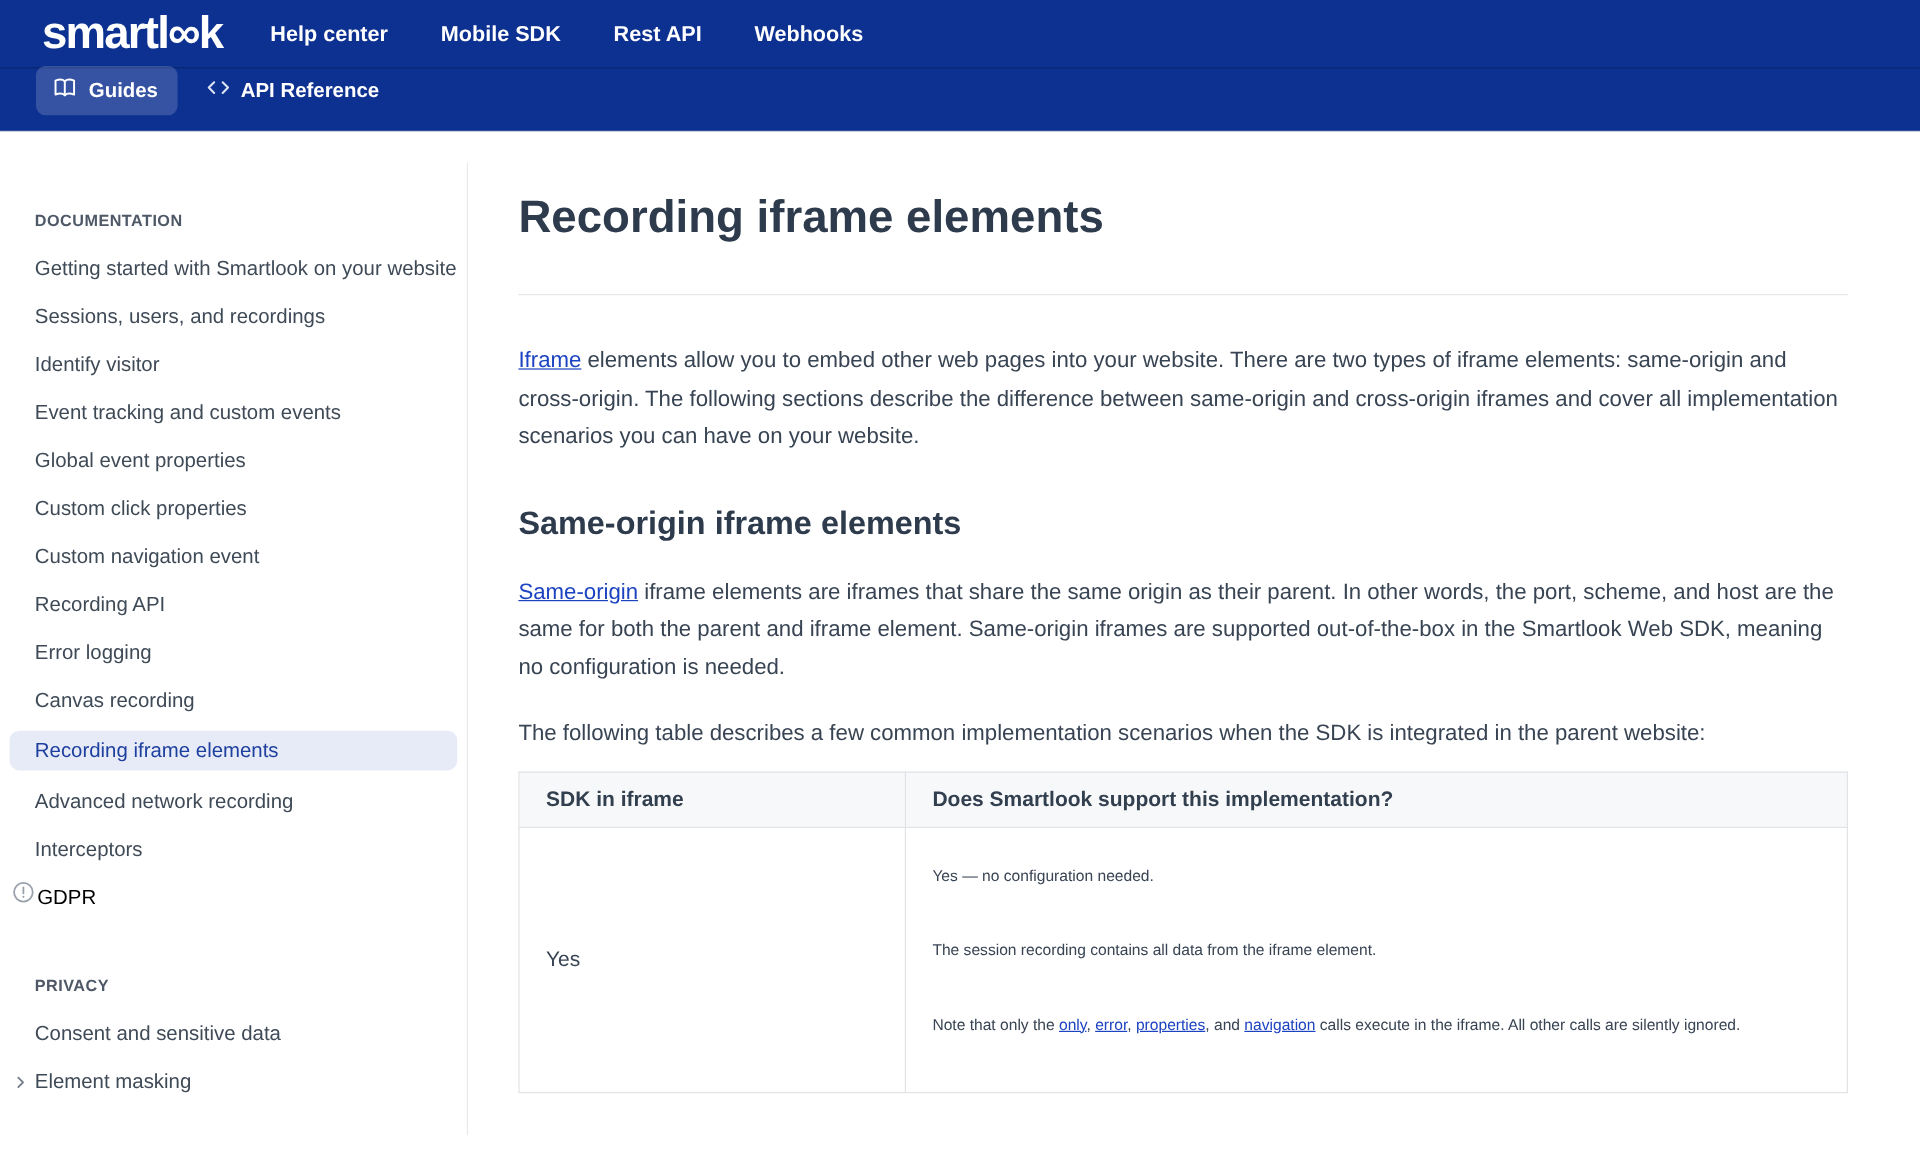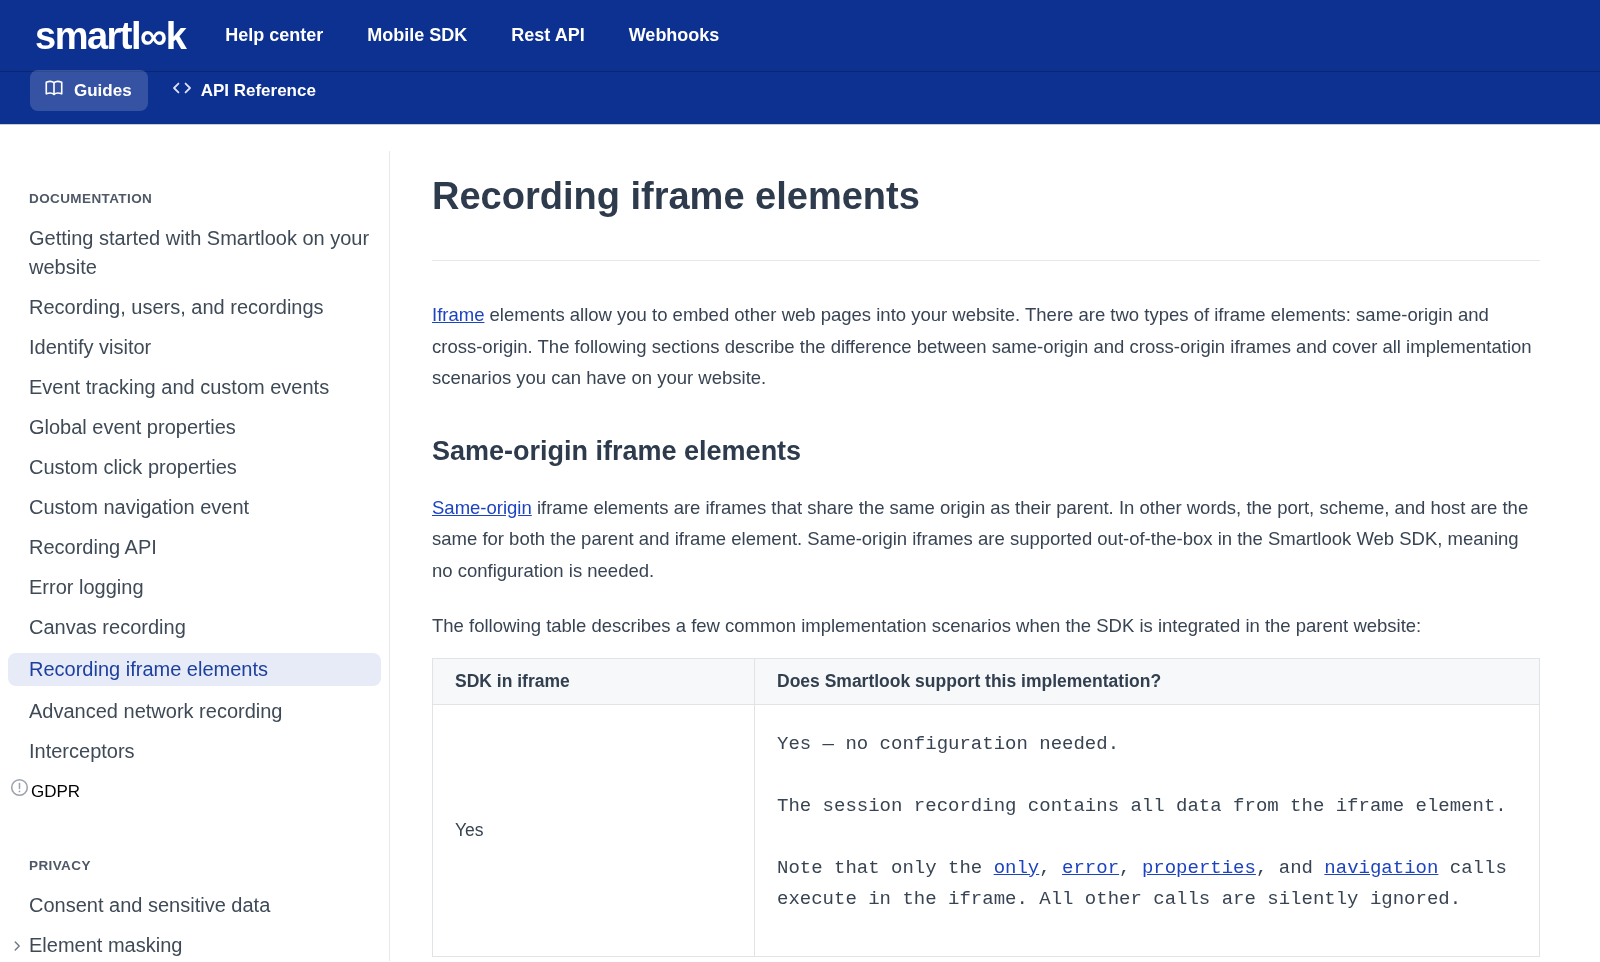--- a/index.html
+++ b/index.html
@@ -6,21 +6,21 @@
   html, body {
     width: 1600px; height: 962px;
     overflow: hidden;
     background: #ffffff;
     font-family: "Liberation Sans", "DejaVu Sans", sans-serif;
   }
 
   
   .topbar { background: #0d3190; }
   .topbar-row1 {
-    height: 72px;
+    height: 57px;
     display: flex;
     align-items: center;
     padding: 0 0 0 35px;
     border-bottom: 1px solid rgba(0,0,0,0.22);
   }
   .logo {
     color: #ffffff;
     font-size: 38px;
     font-weight: 700;
     letter-spacing: -1.5px;
@@ -83,21 +83,21 @@
   }
   .side-header {
     font-size: 13.5px;
     font-weight: 700;
     letter-spacing: 0.4px;
     color: #4e5866;
     margin-bottom: 18px;
   }
   .side-list { list-style: none; }
   .side-list li {
-    font-size: 20px;
+    font-size: 17px;
     line-height: 29px;
     color: #3f4a57;
     margin-bottom: 11px;
     cursor: pointer;
   }
   .side-list li.active {
     background: #e7ebf8;
     color: #1d3f9e;
     border-radius: 8px;
     padding: 2px 0 2px 21px;
@@ -172,24 +172,23 @@
     color: #323f4f;
     padding: 12px 22px;
   }
   .impl-table .col1 { width: 322px; }
   .impl-table td {
     font-size: 17.5px;
     color: #384453;
     padding: 24px 22px 10px 22px;
   }
   .impl-table td p {
-    font-size: 19px;
+    font-size: 13px;
     line-height: 31px;
     margin-bottom: 31px;
-    font-family: Liberation Mono, monospace;
   }
   .impl-table td.answer-cell { padding: 24px 22px; }
 </style>
 </head>
 <body>
 
 <header class="topbar">
   <div class="topbar-row1">
     <div class="logo">smartl∞k</div>
     <nav class="topnav">
@@ -220,21 +219,21 @@
     </a>
   </div>
 </header>
 
 <div class="page">
 
   <aside class="sidebar">
     <div class="side-header">DOCUMENTATION</div>
     <ul class="side-list">
       <li>Getting started with Smartlook on your website</li>
-      <li>Recording, users, and recordings</li>
+      <li>Sessions, users, and recordings</li>
       <li>Identify visitor</li>
       <li>Event tracking and custom events</li>
       <li>Global event properties</li>
       <li>Custom click properties</li>
       <li>Custom navigation event</li>
       <li>Recording API</li>
       <li>Error logging</li>
       <li>Canvas recording</li>
       <li class="active">Recording iframe elements</li>
       <li>Advanced network recording</li>

